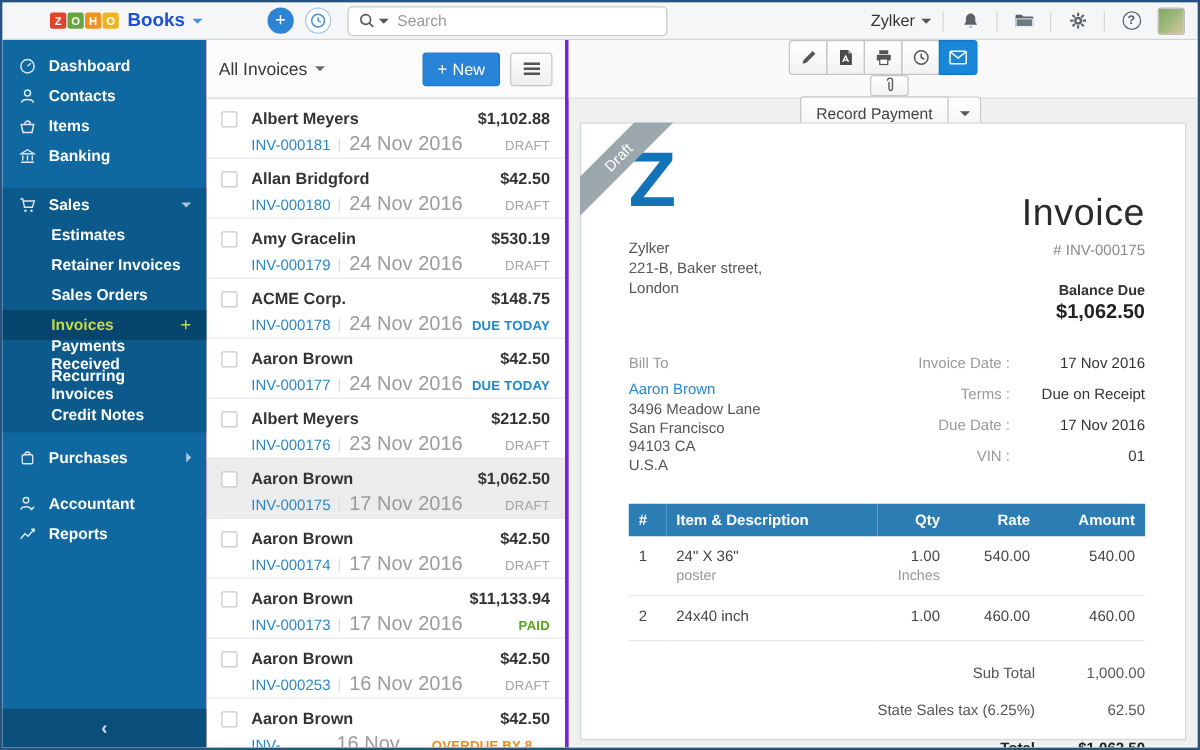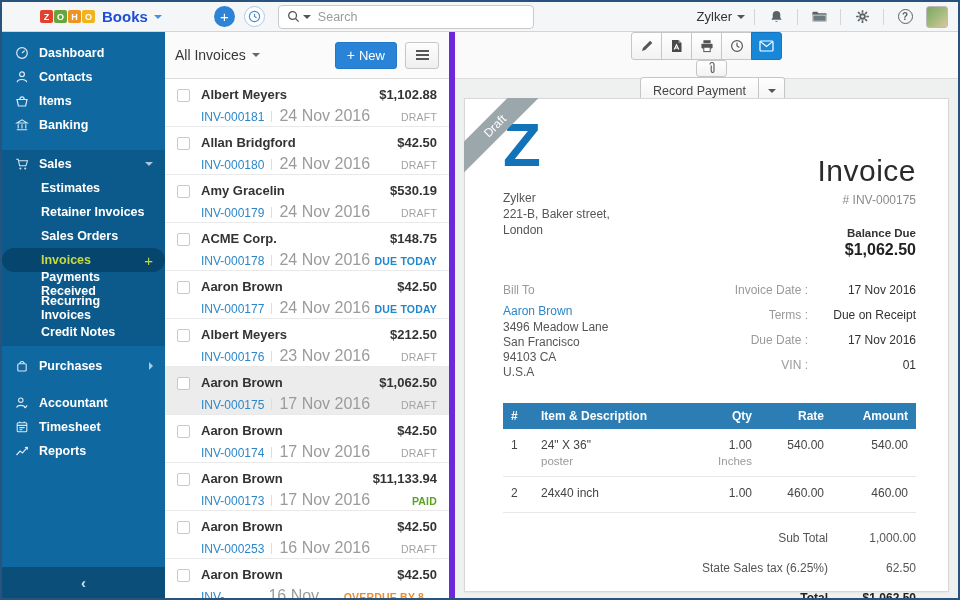--- a/index.html
+++ b/index.html
@@ -49,28 +49,28 @@
   
   .app { display:flex; height:566px; }
   
   .sidebar { width:163px; background:#0f68a0; flex-shrink:0; position:relative; color:#fff; padding-top:9px; }
   .s-item { height:24px; display:flex; align-items:center; padding:0 12px; font-size:12.5px; font-weight:600;
             color:#fff; cursor:pointer; gap:9px; }
   .s-ic { width:16px; display:flex; justify-content:center; opacity:.85; }
   .s-sub { padding-left:39px; }
   .s-gap { height:13px; }
   .s-section { background:#0c5a8c; padding:2px 0; margin-top:13px; }
-  .s-item.active { background:#06466e; color:#c6d945;border-radius:12px; }
+  .s-item.active { background:#06466e; color:#c6d945; }
   .s-plus { margin-left:auto; color:#c6d945; font-size:15px; font-weight:400; }
   .s-caret { margin-left:auto; opacity:.65; }
   .collapse-bar { position:absolute; bottom:0; left:0; right:0; height:31px; background:#0a4e79;
                   display:flex; align-items:center; justify-content:center; cursor:pointer; }
   .collapse-bar span { color:#cfe0ec; font-size:15px; font-weight:bold; }
   
-  .list-col { width:290px; flex-shrink:0; border-right:6px solid #6d28d9; display:flex; flex-direction:column; background:#ec4899; }
+  .list-col { width:290px; flex-shrink:0; border-right:3px solid #6d28d9; display:flex; flex-direction:column; background:#ec4899; }
   .list-head { height:47px; flex-shrink:0; background:#fbfbfb; border-bottom:1px solid #dcdcdc;
                display:flex; align-items:center; padding:0 10px; }
   .list-title { font-size:14px; color:#383838; display:flex; align-items:center; gap:6px; cursor:pointer; }
   .list-title .tri-down { color:#666; }
   .new-btn { margin-left:auto; height:27px; background:#2984d8; border:1px solid #1f78cc; border-radius:3px;
              color:#fff; font-size:13px; display:flex; align-items:center; padding:0 11px; gap:4px; cursor:pointer; }
   .new-btn b { font-weight:400; font-size:14px; }
   .menu-btn { width:34px; height:27px; border:1px solid #c6c6c6; border-radius:3px; margin-left:8px;
               background:linear-gradient(#fdfdfd,#efefef); display:flex; flex-direction:column;
               align-items:center; justify-content:center; gap:2px; cursor:pointer; }
@@ -309,29 +309,20 @@
             <circle cx="5.8" cy="4.2" r="2.2" fill="none" stroke="#fff" stroke-width="1.1"></circle>
             <path d="M1.8 11.8 C1.8 8.6 9.8 8.6 9.8 11.8" fill="none" stroke="#fff" stroke-width="1.1"></path>
             <path d="M9.4 10.6 l1 1 1.8-2.2" fill="none" stroke="#fff" stroke-width="1.1"></path>
           </svg>
       </span>
       <span>Accountant</span>
     </div>
     <div class="s-item">
       <span class="s-ic">
         <svg width="14" height="14" viewBox="0 0 14 14">
-            <rect x="2.2" y="2.8" width="9.6" height="9" rx="1" fill="none" stroke="#fff" stroke-width="1.1"></rect>
-            <path d="M2.2 5.4 h9.6 M4.8 2.8 V1.5 M9.2 2.8 V1.5 M4.4 7.6 h5.2 M4.4 9.8 h3" stroke="#fff" stroke-width="1.1" fill="none"></path>
-          </svg>
-      </span>
-      <span>Timesheet</span>
-    </div>
-    <div class="s-item">
-      <span class="s-ic">
-        <svg width="14" height="14" viewBox="0 0 14 14">
             <path d="M1.5 11 L5 7 l2.5 2 L12.5 3.2" fill="none" stroke="#fff" stroke-width="1.2"></path>
             <path d="M12.5 3.2 l-2.6 .3 M12.5 3.2 l-.3 2.6" stroke="#fff" stroke-width="1.1"></path>
           </svg>
       </span>
       <span>Reports</span>
     </div>
 
     <div class="collapse-bar">
       <span>‹</span>
     </div>

